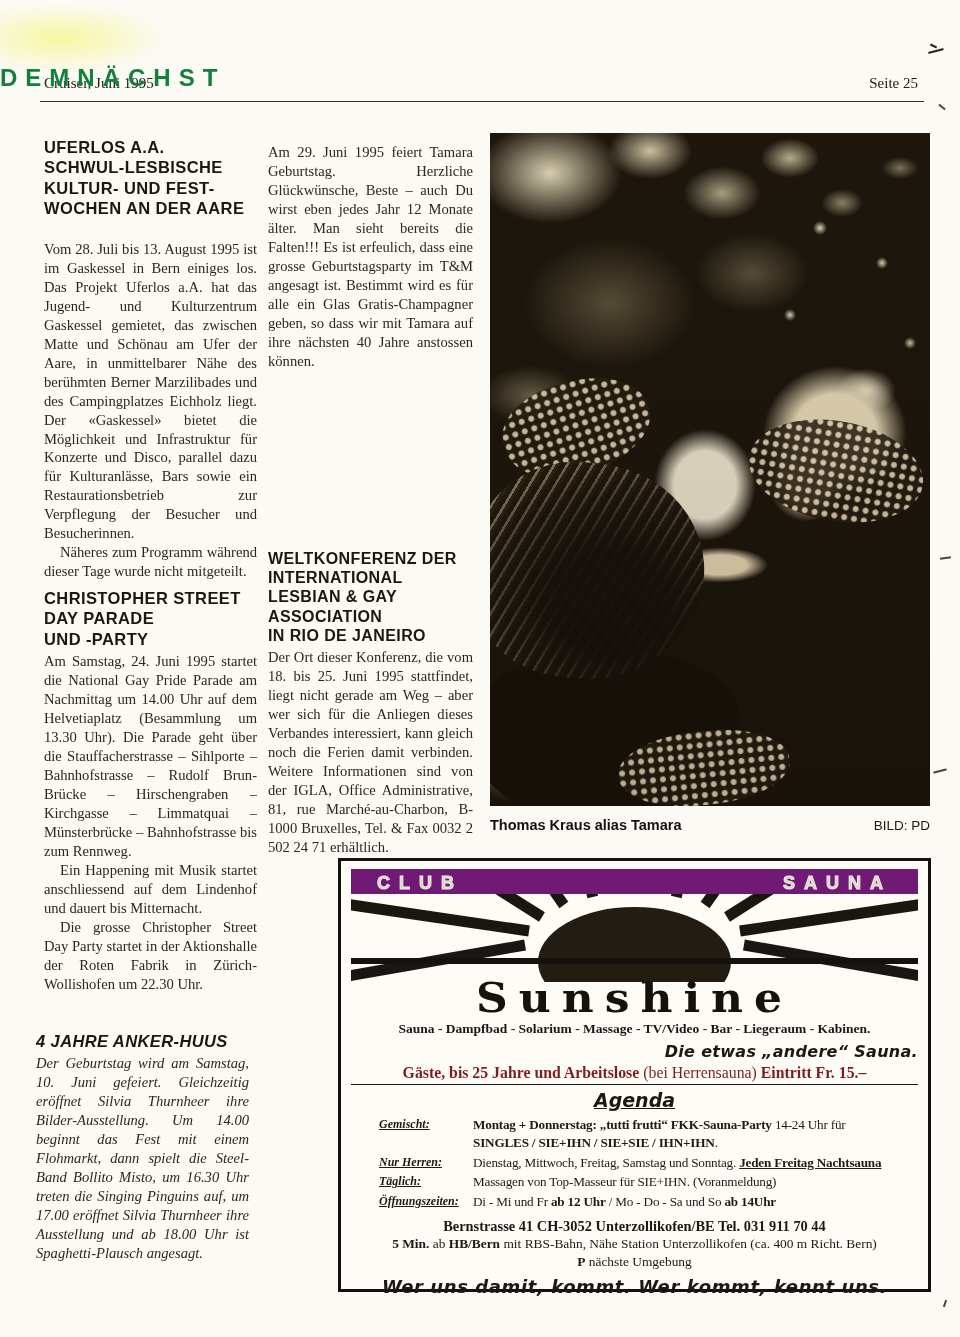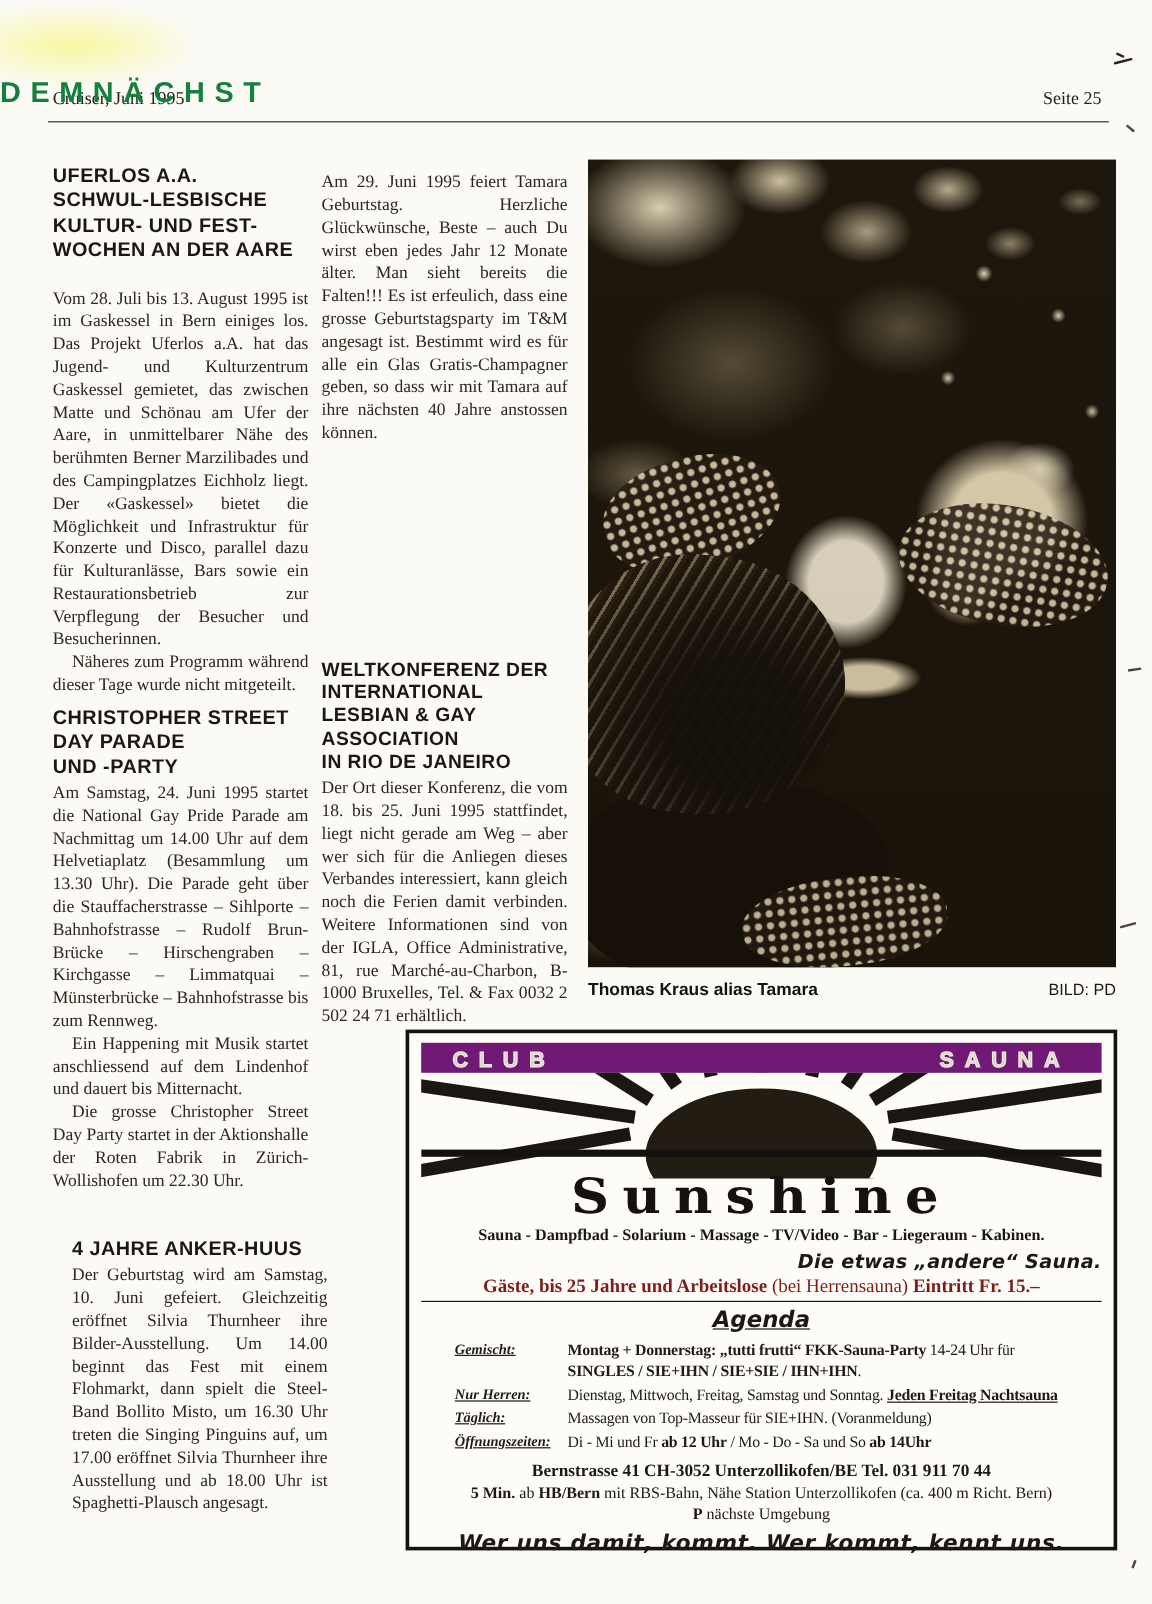--- a/index.html
+++ b/index.html
@@ -130,21 +130,21 @@
 
 <div class="col" style="left:44px;top:588px;">
   <h3 class="head gap-sm">CHRISTOPHER STREET
 DAY PARADE
 UND -PARTY</h3>
   <p class="body">Am Samstag, 24. Juni 1995 startet die National Gay Pride Parade am Nachmittag um 14.00 Uhr auf dem Helvetiaplatz (Besammlung um 13.30 Uhr). Die Parade geht über die Stauffacherstrasse – Sihlporte – Bahnhofstrasse – Rudolf Brun-Brücke – Hirschengraben – Kirchgasse – Limmatquai – Münsterbrücke – Bahnhofstrasse bis zum Rennweg.</p>
   <p class="body indent">Ein Happening mit Musik startet anschliessend auf dem Lindenhof und dauert bis Mitternacht.</p>
   <p class="body indent">Die grosse Christopher Street Day Party startet in der Aktionshalle der Roten Fabrik in Zürich-Wollishofen um 22.30 Uhr.</p>
 </div>
 
-<div class="col" style="left:60px;top:1031px;">
+<div class="col" style="left:36px;top:1031px;font-style:italic;">
   <h3 class="head gap-sm">4 JAHRE ANKER-HUUS</h3>
   <p class="body">Der Geburtstag wird am Samstag, 10. Juni gefeiert. Gleichzeitig eröffnet Silvia Thurnheer ihre Bilder-Ausstellung. Um 14.00 beginnt das Fest mit einem Flohmarkt, dann spielt die Steel-Band Bollito Misto, um 16.30 Uhr treten die Singing Pinguins auf, um 17.00 eröffnet Silvia Thurnheer ihre Ausstellung und ab 18.00 Uhr ist Spaghetti-Plausch angesagt.</p>
 </div>
 
 <div class="col" style="left:268px;top:143px;width:205px;">
   <p class="body">Am 29. Juni 1995 feiert Tamara Geburtstag. Herzliche Glückwünsche, Beste – auch Du wirst eben jedes Jahr 12 Monate älter. Man sieht bereits die Falten!!! Es ist erfeulich, dass eine grosse Geburtstagsparty im T&amp;M angesagt ist. Bestimmt wird es für alle ein Glas Gratis-Champagner geben, so dass wir mit Tamara auf ihre nächsten 40 Jahre anstossen können.</p>
 </div>
 
 <div class="col" style="left:268px;top:549px;width:205px;">
   <h3 class="head gap-sm" style="font-size:16px;line-height:1.2;">WELTKONFERENZ DER

